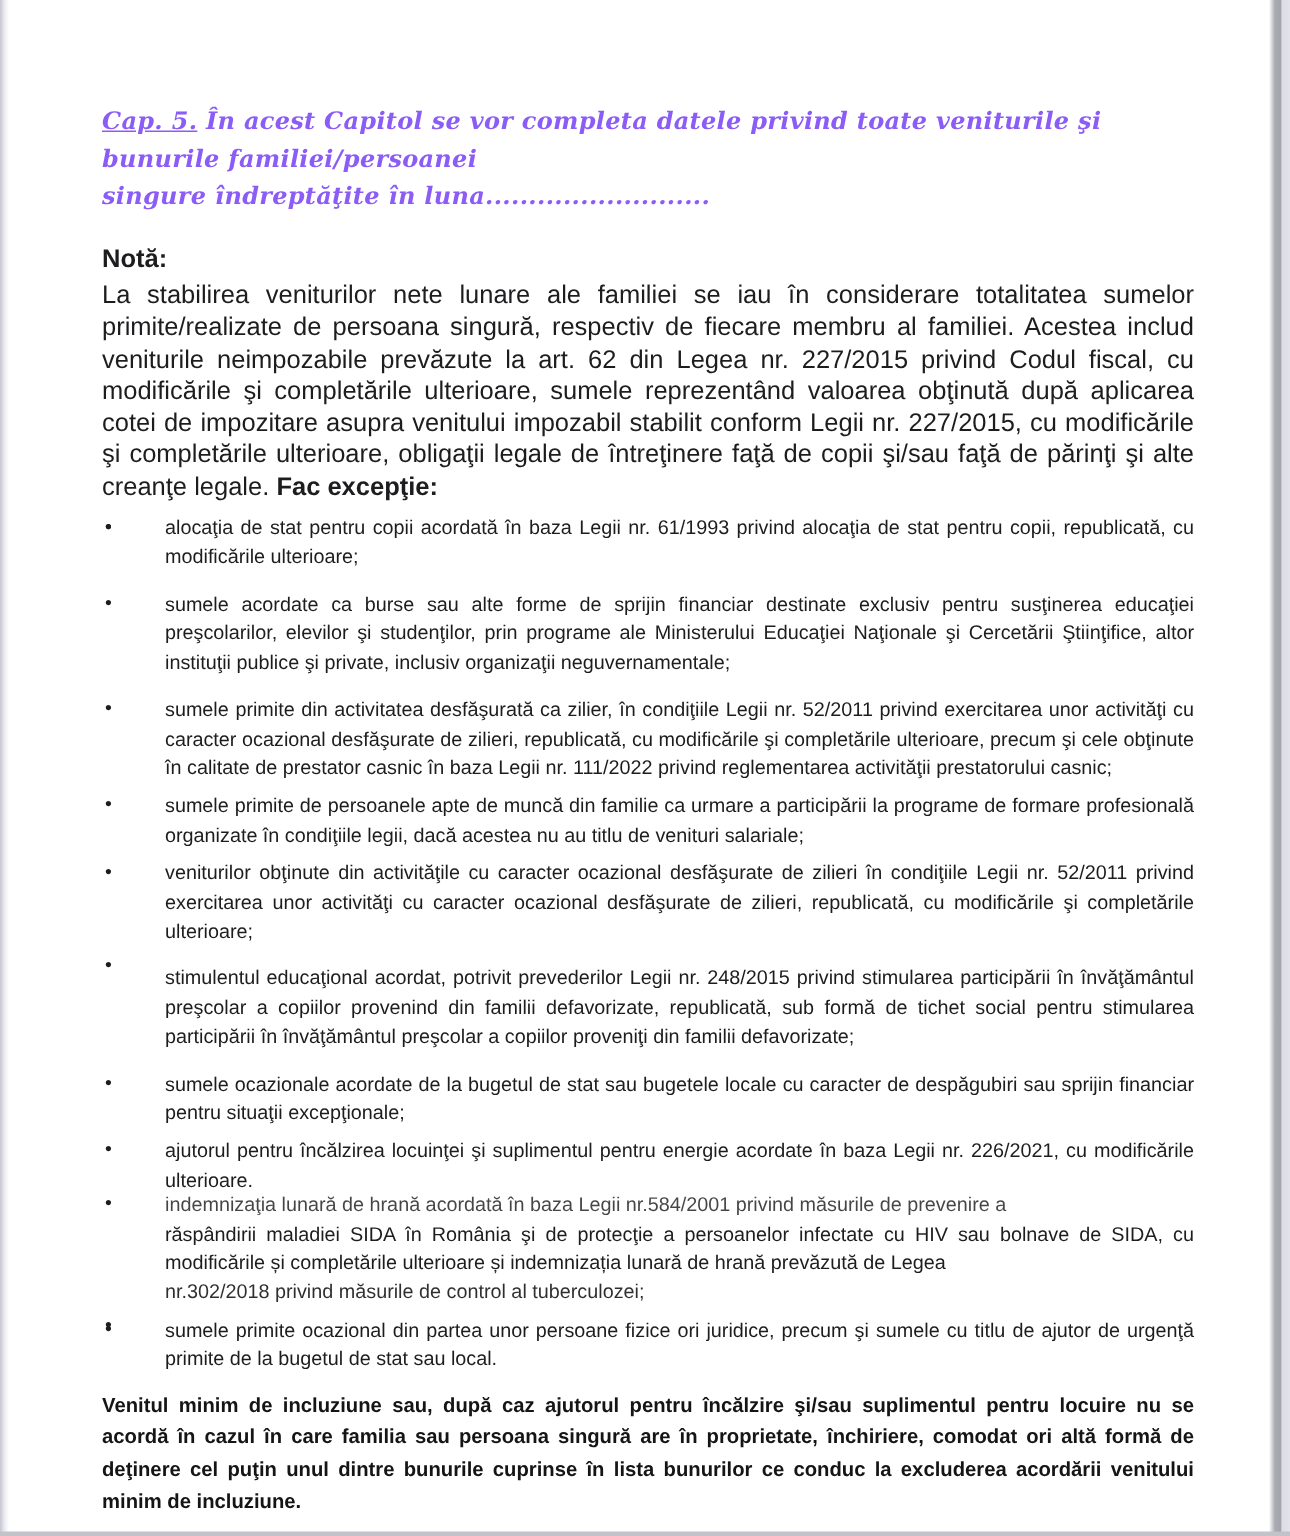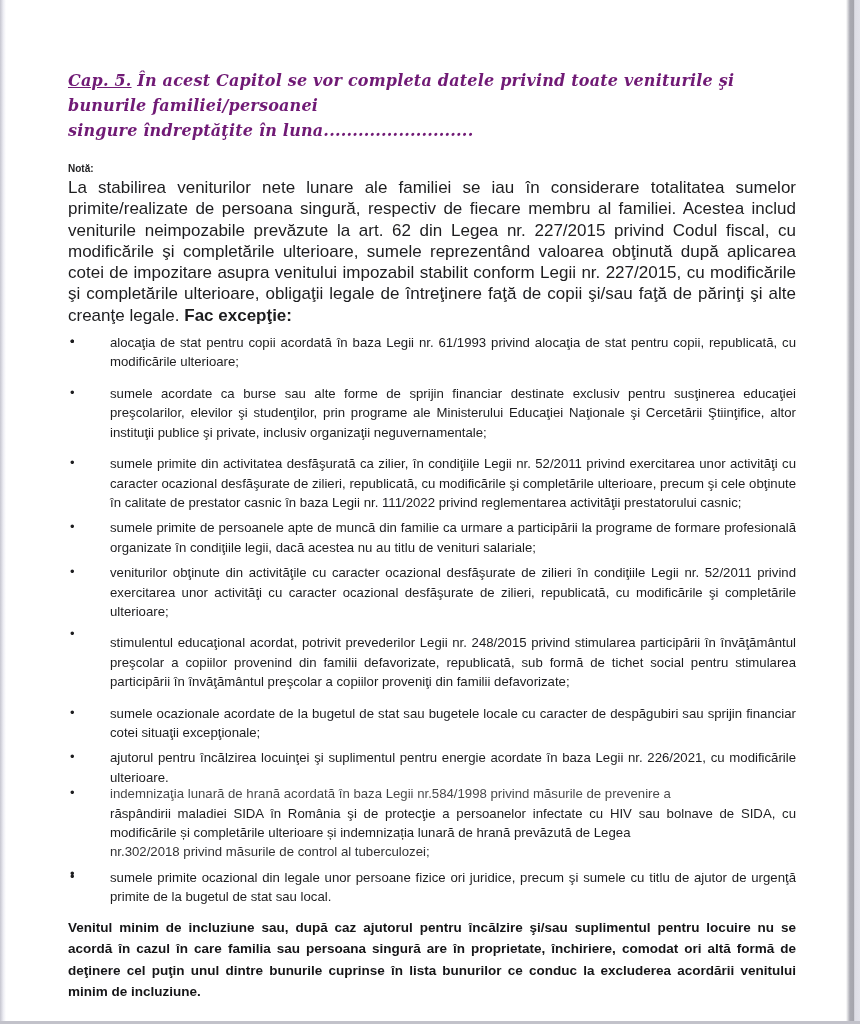--- a/index.html
+++ b/index.html
@@ -36,29 +36,29 @@
     width: 728px;
   }
 
   
   .chapter {
     font-family: "DejaVu Serif", serif;
     font-style: italic;
     font-weight: bold;
     font-size: 16px;
     line-height: 25px;
-    color: #701a75;
+    color: #8b5cf6;
     letter-spacing: 0.2px;
     margin-bottom: 20px;
   }
   .chapter .chapter-label { text-decoration: underline; }
 
   .note-label {
     font-weight: bold;
-    font-size: 10px;
+    font-size: 17px;
     margin-bottom: 3px;
   }
 
   .intro {
     font-size: 17px;
     line-height: 21.3px;
     text-align: justify;
   }
   .intro .bold-suffix { font-weight: bold; }
 
@@ -160,41 +160,41 @@
       <span>veniturilor obţinute din activităţile cu caracter ocazional desfăşurate de zilieri în condiţiile Legii nr. 52/2011 privind exercitarea unor activităţi cu caracter ocazional desfăşurate de zilieri, republicată, cu modificările şi completările ulterioare;</span>
     </div>
 
     <div class="item gap-top dot-high">
       <span class="dot">•</span>
       <span>stimulentul educaţional acordat, potrivit prevederilor Legii nr. 248/2015 privind stimularea participării în învăţământul preşcolar a copiilor provenind din familii defavorizate, republicată, sub formă de tichet social pentru stimularea participării în învăţământul preşcolar a copiilor proveniţi din familii defavorizate;</span>
     </div>
 
     <div class="item gap-top">
       <span class="dot">•</span>
-      <span>sumele ocazionale acordate de la bugetul de stat sau bugetele locale cu caracter de despăgubiri sau sprijin financiar cotei situaţii excepţionale;</span>
+      <span>sumele ocazionale acordate de la bugetul de stat sau bugetele locale cu caracter de despăgubiri sau sprijin financiar pentru situaţii excepţionale;</span>
     </div>
 
     <div class="item">
       <span class="dot">•</span>
       <span>ajutorul pentru încălzirea locuinţei şi suplimentul pentru energie acordate în baza Legii nr. 226/2021, cu modificările ulterioare.</span>
     </div>
 
     <div class="item tight">
       <span class="dot">•</span>
-      <span class="clip-top"><span class="inner">indemnizaţia lunară de hrană acordată în baza Legii nr.584/1998 privind măsurile de prevenire a</span></span>
+      <span class="clip-top"><span class="inner">indemnizaţia lunară de hrană acordată în baza Legii nr.584/2001 privind măsurile de prevenire a</span></span>
       <span>răspândirii maladiei SIDA în România şi de protecţie a persoanelor infectate cu HIV sau bolnave de SIDA, cu modificările și completările ulterioare și indemnizația lunară de hrană prevăzută de Legea</span>
       <span class="clip-bottom"><span class="inner">nr.302/2018 privind măsurile de control al tuberculozei;</span></span>
     </div>
 
     <div class="item">
       <span class="dot">•</span>
     </div>
 
     <div class="item">
       <span class="dot">•</span>
-      <span>sumele primite ocazional din legale unor persoane fizice ori juridice, precum şi sumele cu titlu de ajutor de urgenţă primite de la bugetul de stat sau local.</span>
+      <span>sumele primite ocazional din partea unor persoane fizice ori juridice, precum şi sumele cu titlu de ajutor de urgenţă primite de la bugetul de stat sau local.</span>
     </div>
 
   </div>
 
   <div class="closing">Venitul minim de incluziune sau, după caz ajutorul pentru încălzire şi/sau suplimentul pentru locuire nu se acordă în cazul în care familia sau persoana singură are în proprietate, închiriere, comodat ori altă formă de deţinere cel puţin unul dintre bunurile cuprinse în lista bunurilor ce conduc la excluderea acordării venitului minim de incluziune.</div>
 
 </div>
 
 </body></html>

